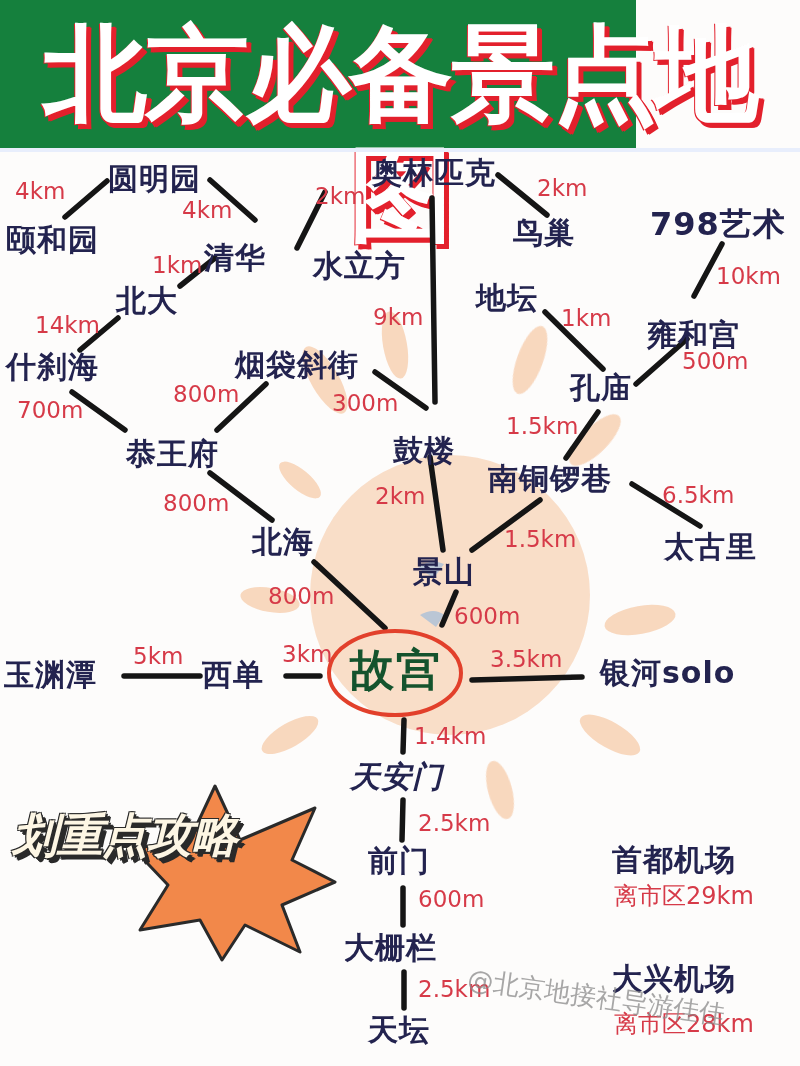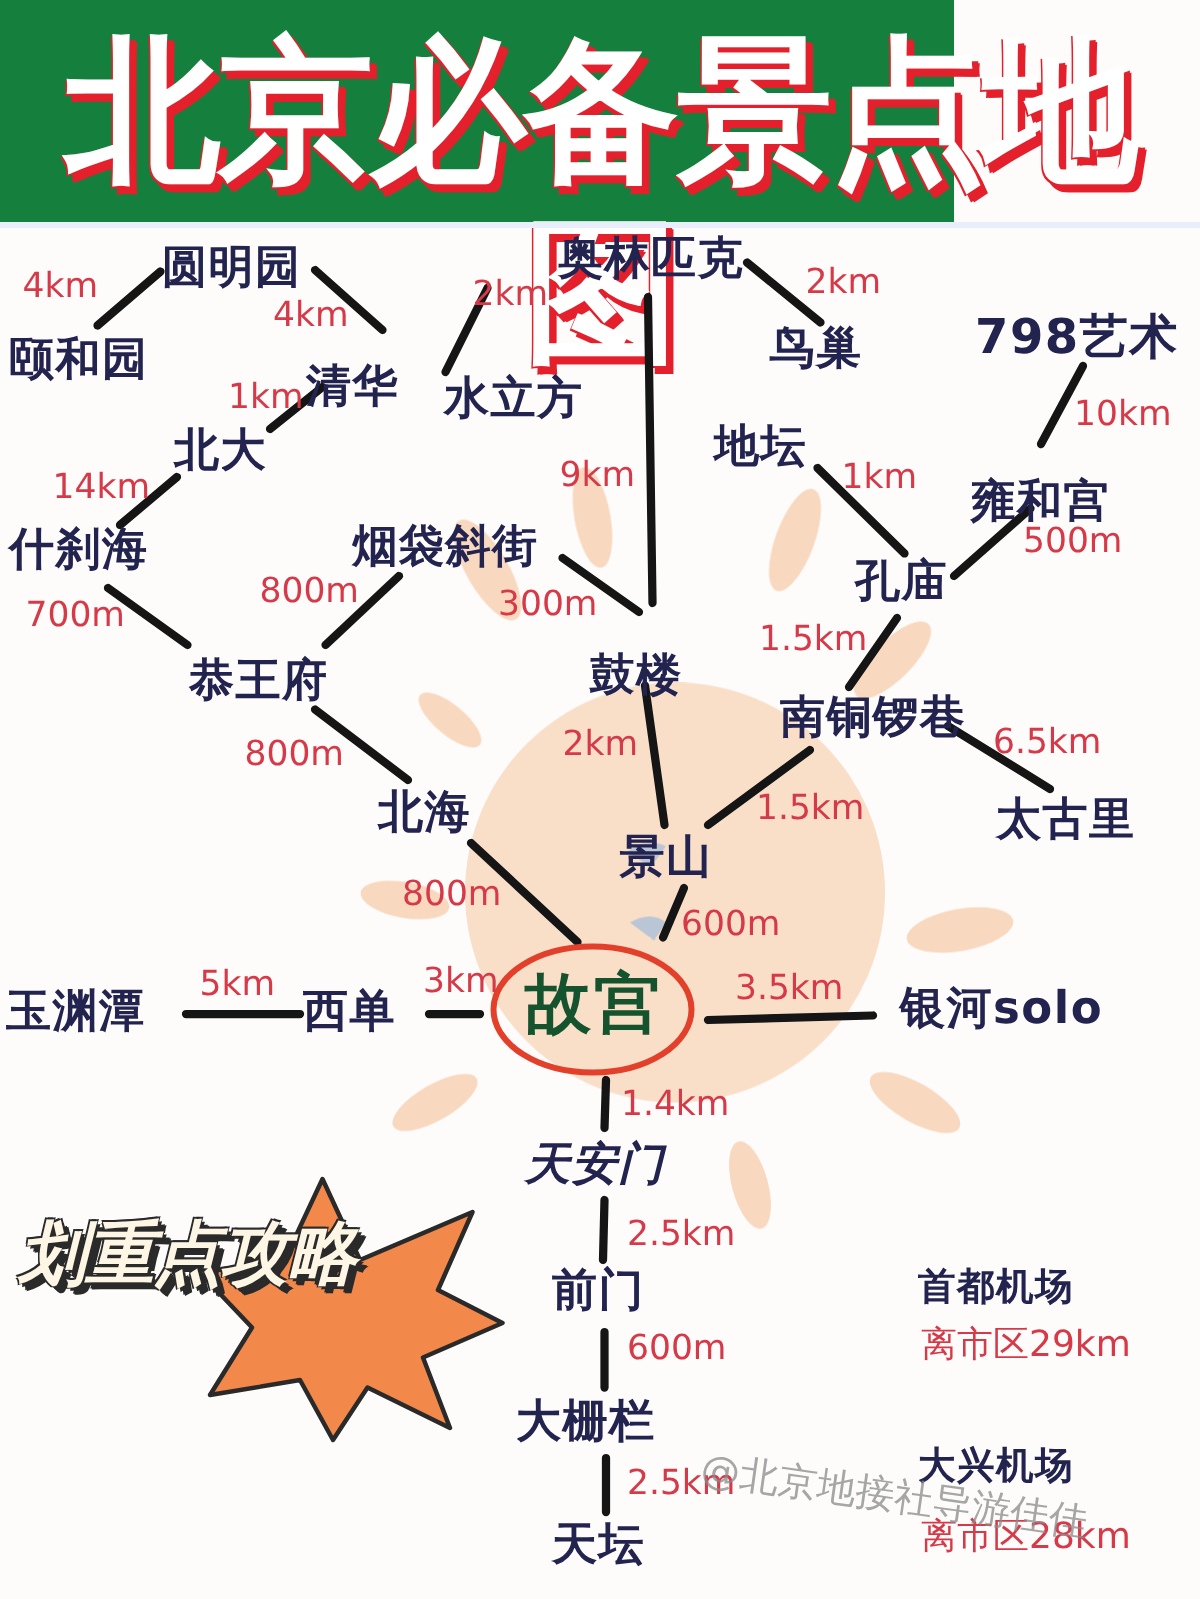--- a/index.html
+++ b/index.html
@@ -8,21 +8,21 @@
   .header .title { position:absolute; left:0; top:14px; width:800px; text-align:center; font-size:104px; font-weight:bold; color:#ffffff; letter-spacing:-2px; line-height:120px;
     text-shadow: 4px 4px 0 #e3202c, 5px 5px 0 #e3202c, 3px 5px 0 #e3202c, -1px 1px 0 #e3202c; }
   .header-divider { position:absolute; left:0; top:148px; width:800px; height:4px; background:#e8eefc; }
   svg.lines { position:absolute; left:0; top:0; width:800px; height:1066px; }
   .node { position:absolute; font-weight:bold; color:#23234f; font-size:30px; white-space:nowrap; line-height:1; letter-spacing:1px; }
   .node.lg { font-size:32px; }
   .dist { position:absolute; color:#d63a48; font-size:23px; white-space:nowrap; line-height:1; }
   .palace { position:absolute; left:350px; top:648px; font-size:44px; font-weight:bold; color:#14532d; letter-spacing:2px; line-height:1; }
   .callout { position:absolute; left:12px; top:812px; font-size:46px; font-weight:bold; color:#fdf6e4; font-style:italic; letter-spacing:-1px; line-height:1;
     text-shadow: 2px 2px 0 #2a2a2a, 4px 4px 0 #2a2a2a, 5px 5px 0 #2a2a2a, -1px -1px 0 #2a2a2a, 1px -1px 0 #2a2a2a, -1px 1px 0 #2a2a2a; }
-  .airport-name { position:absolute; font-size:25px; font-weight:bold; color:#23234f; line-height:1; letter-spacing:1px; }
+  .airport-name { position:absolute; font-size:30px; font-weight:bold; color:#23234f; line-height:1; letter-spacing:1px; }
   .airport-dist { position:absolute; font-size:24px; color:#d63a48; line-height:1; }
   .watermark { position:absolute; left:470px; top:962px; font-size:26px; color:#8a8a8a; opacity:0.75; transform:rotate(8deg); transform-origin:left top; white-space:nowrap; }
 </style>
 </head>
 <body>
 
 <div class="header">
   <div class="title">北京必备景点地图</div>
 </div>
 <div class="header-divider"></div>
@@ -80,31 +80,31 @@
   </g>
 </svg>
 
 <div class="node" style="left:108px;top:164px;">圆明园</div>
 <div class="node" style="left:6px;top:225px;">颐和园</div>
 <div class="node" style="left:204px;top:227px;margin-top:16px;">清华</div>
 <div class="node" style="left:116px;top:286px;">北大</div>
 <div class="node" style="left:6px;top:352px;">什刹海</div>
 
 <div class="node" style="left:372px;top:158px;">奥林匹克</div>
-<div class="node" style="left:296px;top:251px;">水立方</div>
+<div class="node" style="left:313px;top:251px;">水立方</div>
 <div class="node" style="left:513px;top:218px;">鸟巢</div>
 <div class="node lg" style="left:650px;top:208px;">798艺术</div>
 <div class="node" style="left:476px;top:283px;">地坛</div>
 <div class="node" style="left:647px;top:304px;margin-top:16px;">雍和宫</div>
 
 <div class="node" style="left:235px;top:350px;">烟袋斜街</div>
 <div class="node" style="left:570px;top:373px;">孔庙</div>
 <div class="node" style="left:126px;top:439px;">恭王府</div>
 <div class="node" style="left:393px;top:416px;margin-top:20px;">鼓楼</div>
-<div class="node" style="left:488px;top:464px;margin-left:32px;">南铜锣巷</div>
+<div class="node" style="left:488px;top:464px;">南铜锣巷</div>
 <div class="node" style="left:664px;top:532px;">太古里</div>
 <div class="node" style="left:252px;top:527px;">北海</div>
 <div class="node" style="left:413px;top:557px;">景山</div>
 
 <div class="node" style="left:4px;top:660px;">玉渊潭</div>
 <div class="node" style="left:202px;top:660px;">西单</div>
 <div class="palace">故宫</div>
 <div class="node" style="left:600px;top:658px;">银河solo</div>
 
 <div class="node" style="left:350px;top:762px;font-style:italic;">天安门</div>

